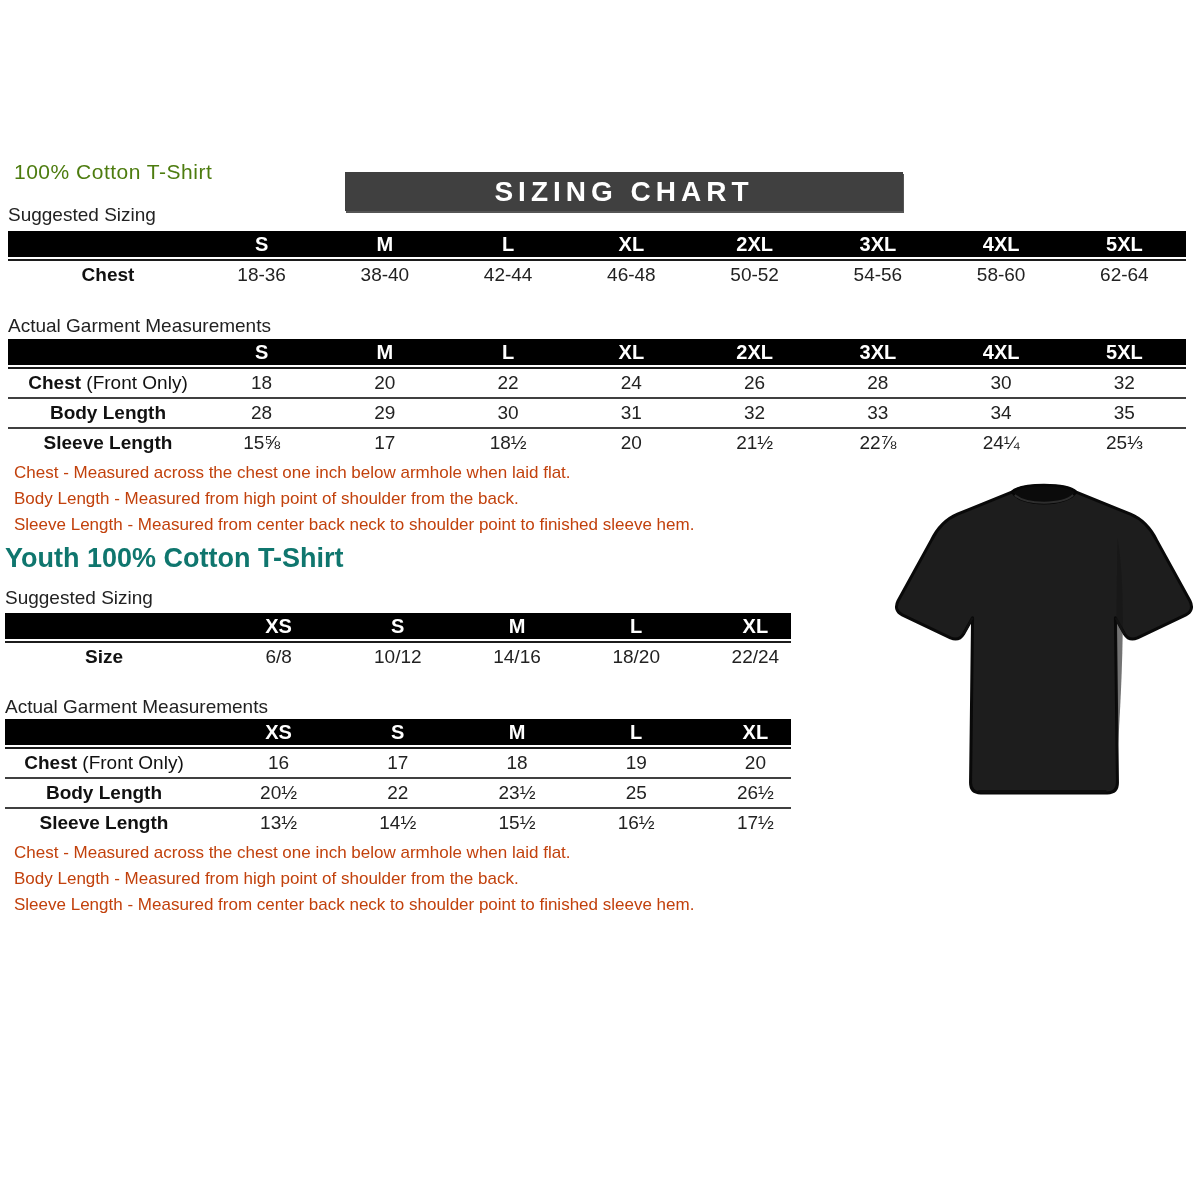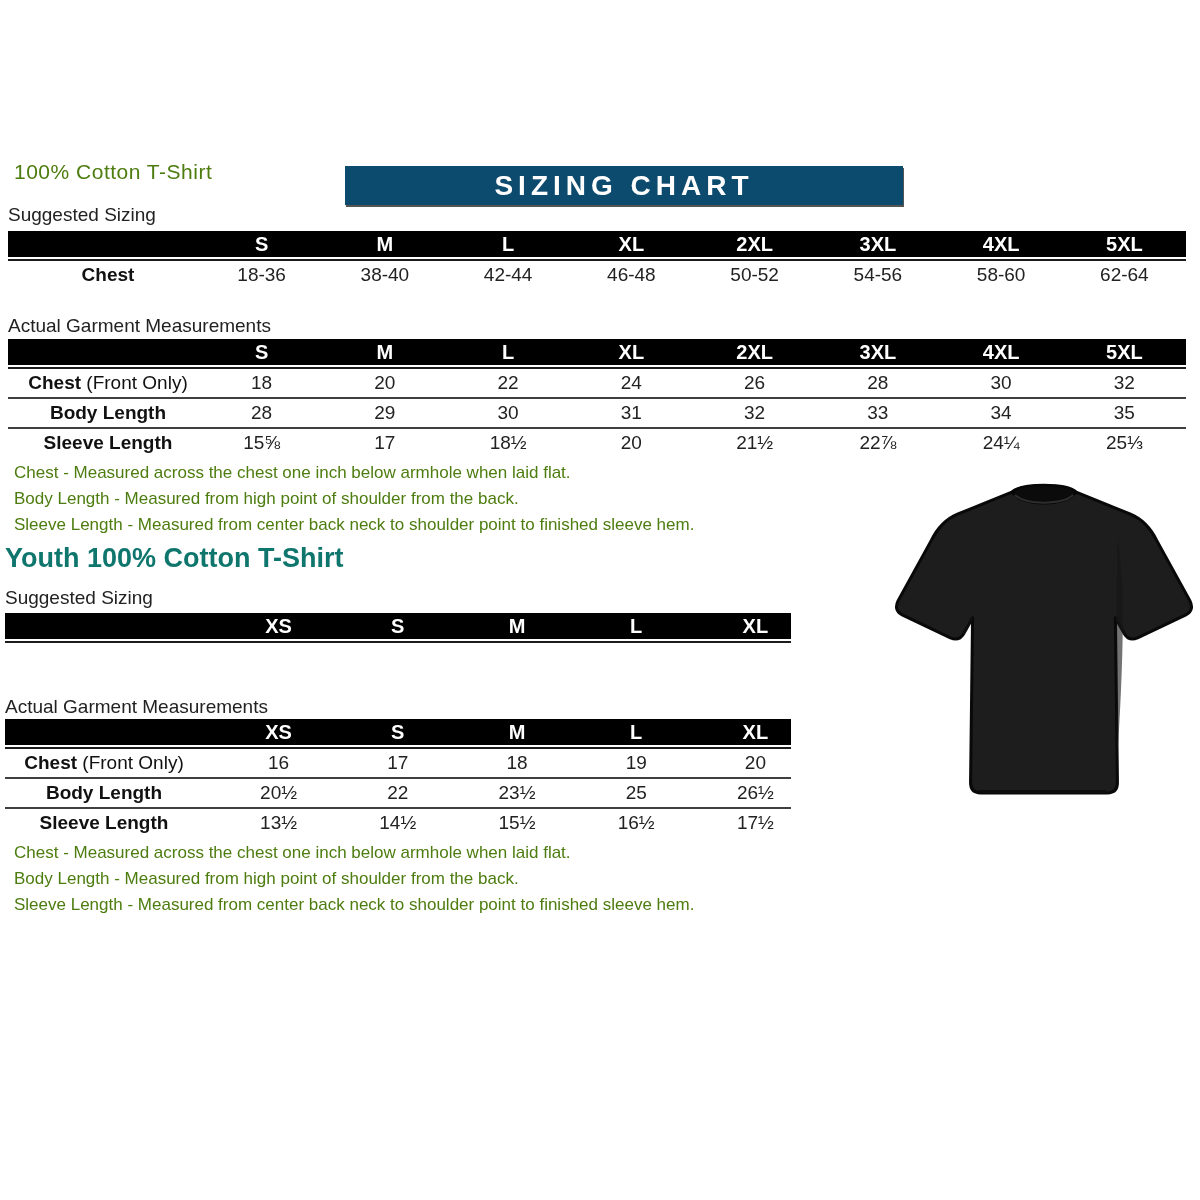--- a/index.html
+++ b/index.html
@@ -4,38 +4,38 @@
 <style>
   html,body{margin:0;padding:0;}
   body{
     width:1200px;height:1200px;background:#ffffff;position:relative;overflow:hidden;
     font-family:"Liberation Sans","DejaVu Sans",sans-serif;color:#1a1a1a;
     -webkit-font-smoothing:antialiased;
   }
   .abs{position:absolute;}
   
   .main-title{left:14px;top:160px;font-size:21px;font-weight:400;color:#4d7c0f;letter-spacing:.5px;}
-  .banner{left:345px;top:166px;width:558px;height:39px;background:#0c4a6e;box-shadow:1px 2px 0 #555;}
+  .banner{left:345px;top:172px;width:558px;height:39px;background:#404040;box-shadow:1px 2px 0 #555;}
   .banner span{display:block;text-align:center;line-height:39px;color:#fff;font-weight:700;font-size:28px;letter-spacing:5px;}
   
   .section-label{font-size:19px;color:#222;}
   .underlined{border-bottom:1px solid #c9c9c9;padding-bottom:8px;}
   
   .tbl{font-size:19px;color:#222;}
   .thead{display:grid;background:#000;color:#fff;font-weight:700;height:26px;align-items:center;font-size:20px;}
   .bar-line{height:2px;background:#1c1c1c;margin-top:2px;}
   .trow{display:grid;align-items:center;height:28px;}
   .trow + .trow{border-top:2px solid #404040;}
   .adult-grid{grid-template-columns:192px repeat(8,1fr);}
   .youth-grid{grid-template-columns:190px repeat(5,1fr);gap:48px;}
   .cell{text-align:center;white-space:nowrap;}
   .rowlabel{text-align:center;padding-left:8px;font-weight:700;color:#111;white-space:nowrap;}
   .rowlabel .suffix{font-weight:400;}
   
-  .notes{font-size:17px;color:#4d7c0f;line-height:26px;}
+  .notes{font-size:17px;color:#c2410c;line-height:26px;}
   .notes div{margin:0;}
   .youth-title{left:5px;top:543px;font-size:27px;font-weight:700;color:#0f766e;}
   .tshirt{left:893px;top:478px;width:302px;height:332px;}
 </style>
 </head>
 <body>
 
 <div class="abs main-title">100% Cotton T-Shirt</div>
 <div class="abs banner">
   <span>SIZING CHART</span>
@@ -132,20 +132,28 @@
 <div class="abs tbl" style="left:5px;top:613px;width:786px;">
   <div class="thead youth-grid">
     <div class="cell"></div>
     <div class="cell">XS</div>
     <div class="cell">S</div>
     <div class="cell">M</div>
     <div class="cell">L</div>
     <div class="cell">XL</div>
   </div>
   <div class="bar-line"></div>
+  <div class="trow youth-grid">
+    <div class="rowlabel"><span>Size</span><span class="suffix"></span></div>
+    <div class="cell">6/8</div>
+    <div class="cell">10/12</div>
+    <div class="cell">14/16</div>
+    <div class="cell">18/20</div>
+    <div class="cell">22/24</div>
+  </div>
 </div>
 
 <div class="abs section-label" style="left:5px;top:696px;">Actual Garment Measurements</div>
 
 <div class="abs tbl" style="left:5px;top:719px;width:786px;">
   <div class="thead youth-grid">
     <div class="cell"></div>
     <div class="cell">XS</div>
     <div class="cell">S</div>
     <div class="cell">M</div>

